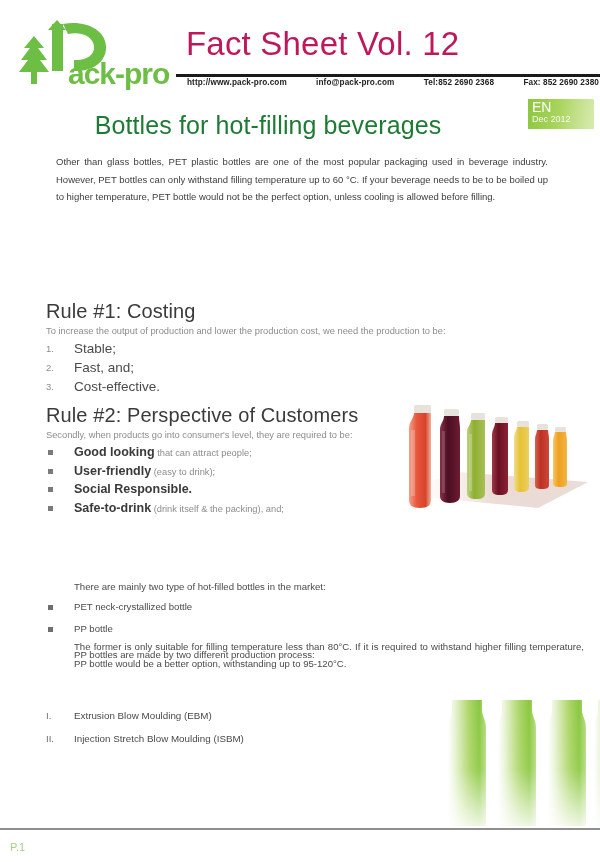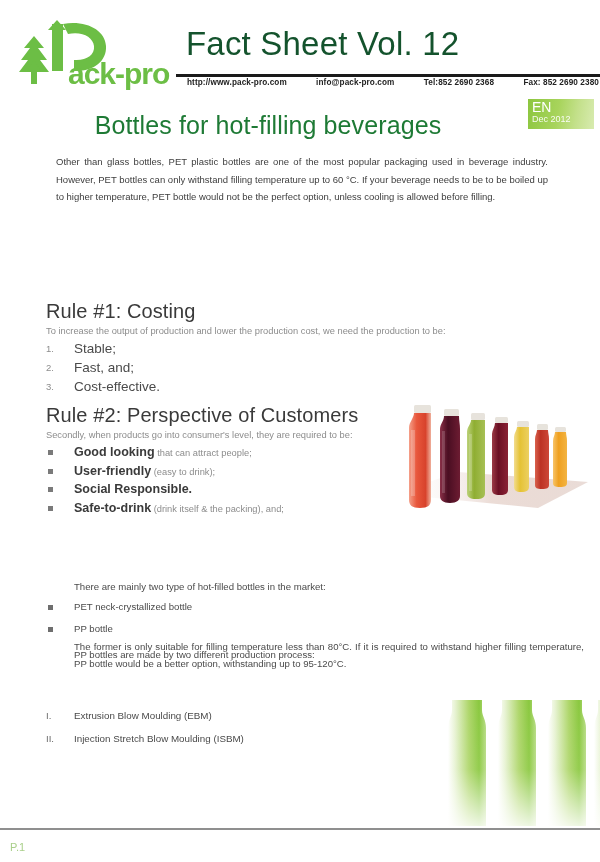--- a/index.html
+++ b/index.html
@@ -34,21 +34,21 @@
 
   .masthead {
     position: absolute;
     left: 186px; top: 20px;
     width: 404px;
   }
   .fact-sheet-title {
     font-size: 33px;
     font-weight: 300;
     letter-spacing: 0.2px;
-    color: #14532d;
+    color: #be185d;
     line-height: 40px;
     white-space: nowrap;
   }
   .rule-thick {
     position: absolute;
     left: 176px; top: 70px;
     width: 424px; height: 3px;
     background: #1a1a1a;
   }
   .contact-line {

